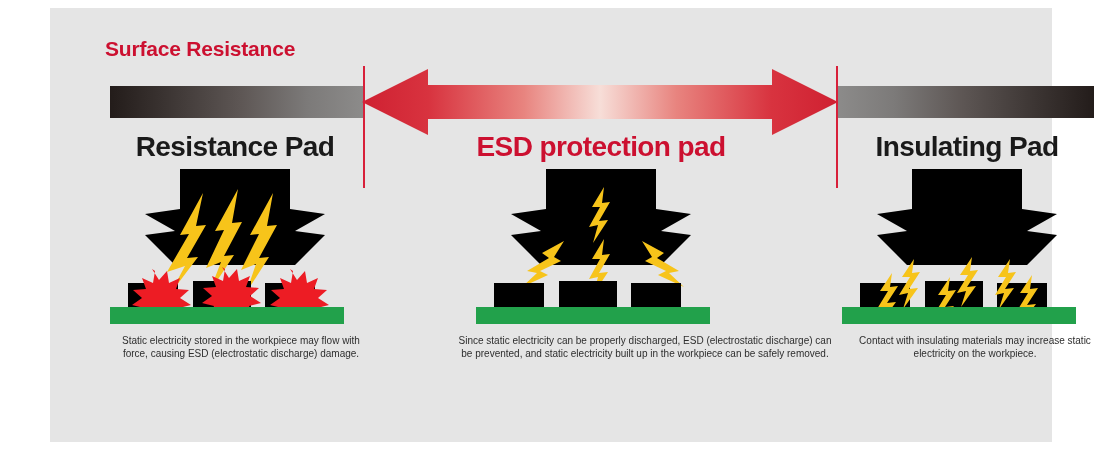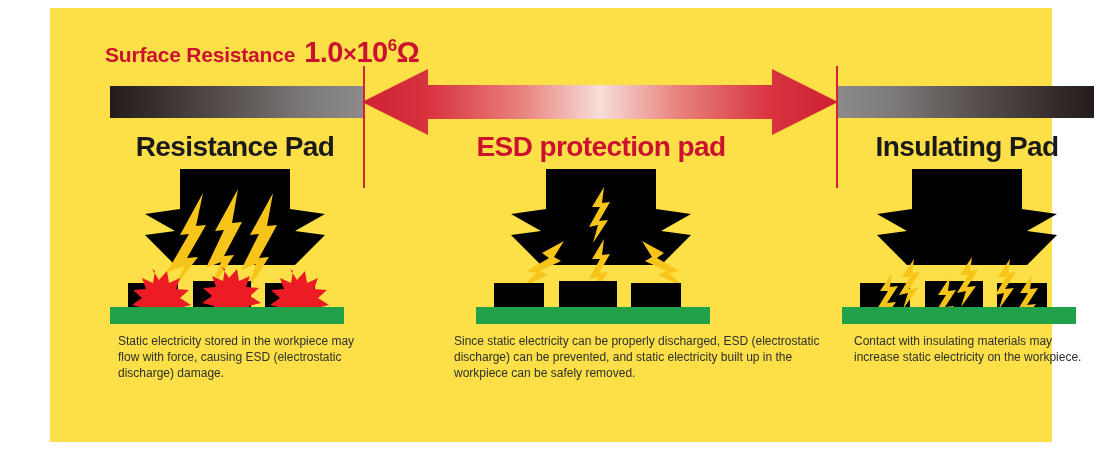--- a/index.html
+++ b/index.html
@@ -10,21 +10,21 @@
   #root {
     position: relative;
     width: 1100px; height: 451px;
     overflow: hidden;
     background: #ffffff;
   }
   .panel {
     position: absolute;
     left: 50px; top: 8px;
     width: 1002px; height: 434px;
-    background: #fde047;
+    background: #e5e5e5;
   }
 
   
   .scale-label {
     position: absolute;
     color: #cc1030;
     white-space: nowrap;
     line-height: 1;
   }
   .lbl-title {
@@ -98,41 +98,38 @@
     line-height: 1.1;
     margin: 0 0 6px 0;
     white-space: nowrap;
   }
   .heading-dark { color: #1a1a1a; }
   .heading-red  { color: #cc1030; }
 
   .figure { display: block; margin: 0 auto; }
 
   .caption {
-    font-size: 12px;
+    font-size: 10px;
     line-height: 1.33;
     color: #2e2e2e;
-    text-align: left;
+    text-align: center;
     margin-top: 10px;
   }
   #col-1 .caption { padding-left: 12px; }
   #col-2 .caption { padding-left: 88px; }
   #col-3 .caption { padding-left: 16px; }
 </style>
 </head>
 <body>
 
 <div id="root">
   <div class="panel">
 
     <div class="scale-label" id="label-left">
       <span class="lbl-title">Surface Resistance</span>
-      <span class="lbl-value">
-        <span>1.0</span><span class="lbl-times">×</span><span>10</span><sup>6</sup><span>Ω</span>
-      </span>
     </div>
 
 
     <div class="bar" id="bar-left"></div>
     <div class="bar" id="bar-right"></div>
 
     <svg id="arrow" viewBox="0 0 476 66">
       <defs>
         <linearGradient id="arrowGrad" x1="0" y1="0" x2="1" y2="0">
           <stop offset="0" stop-color="#cf2031"></stop>

